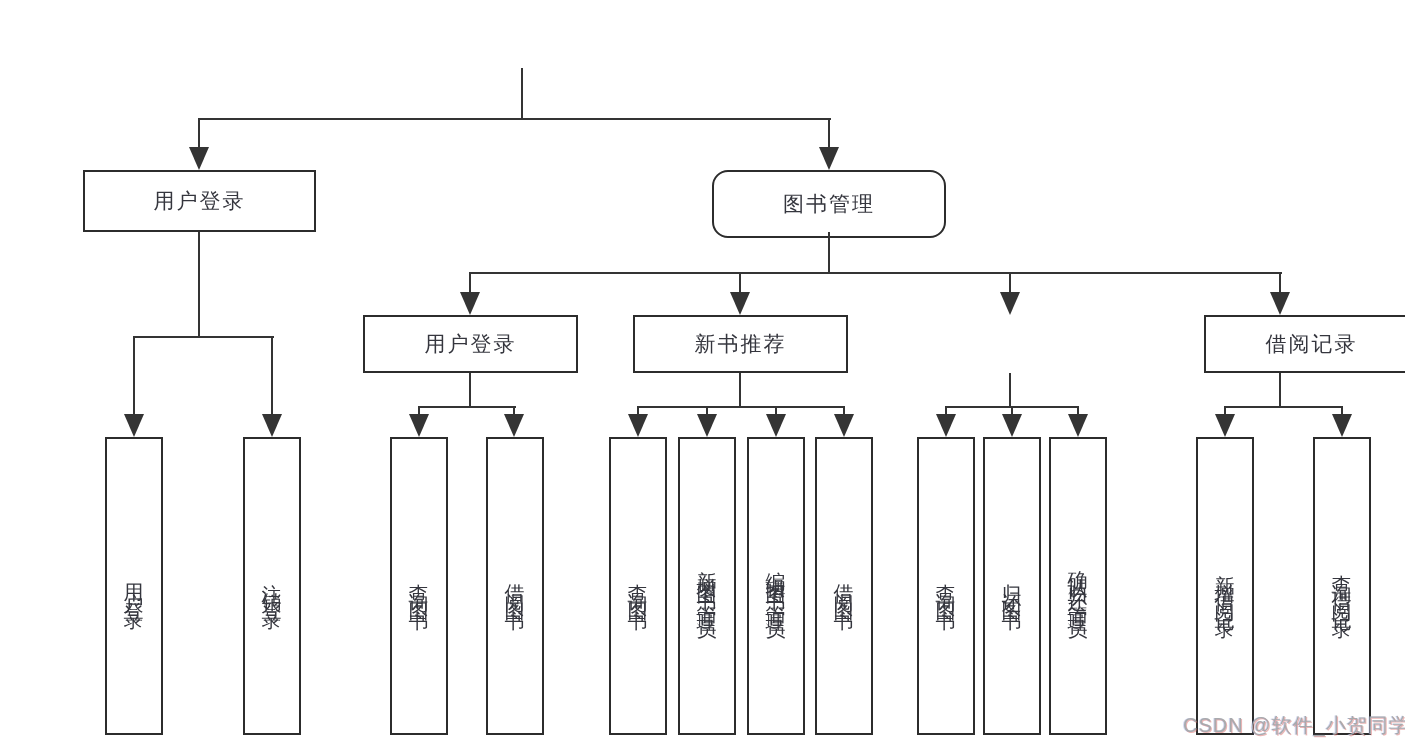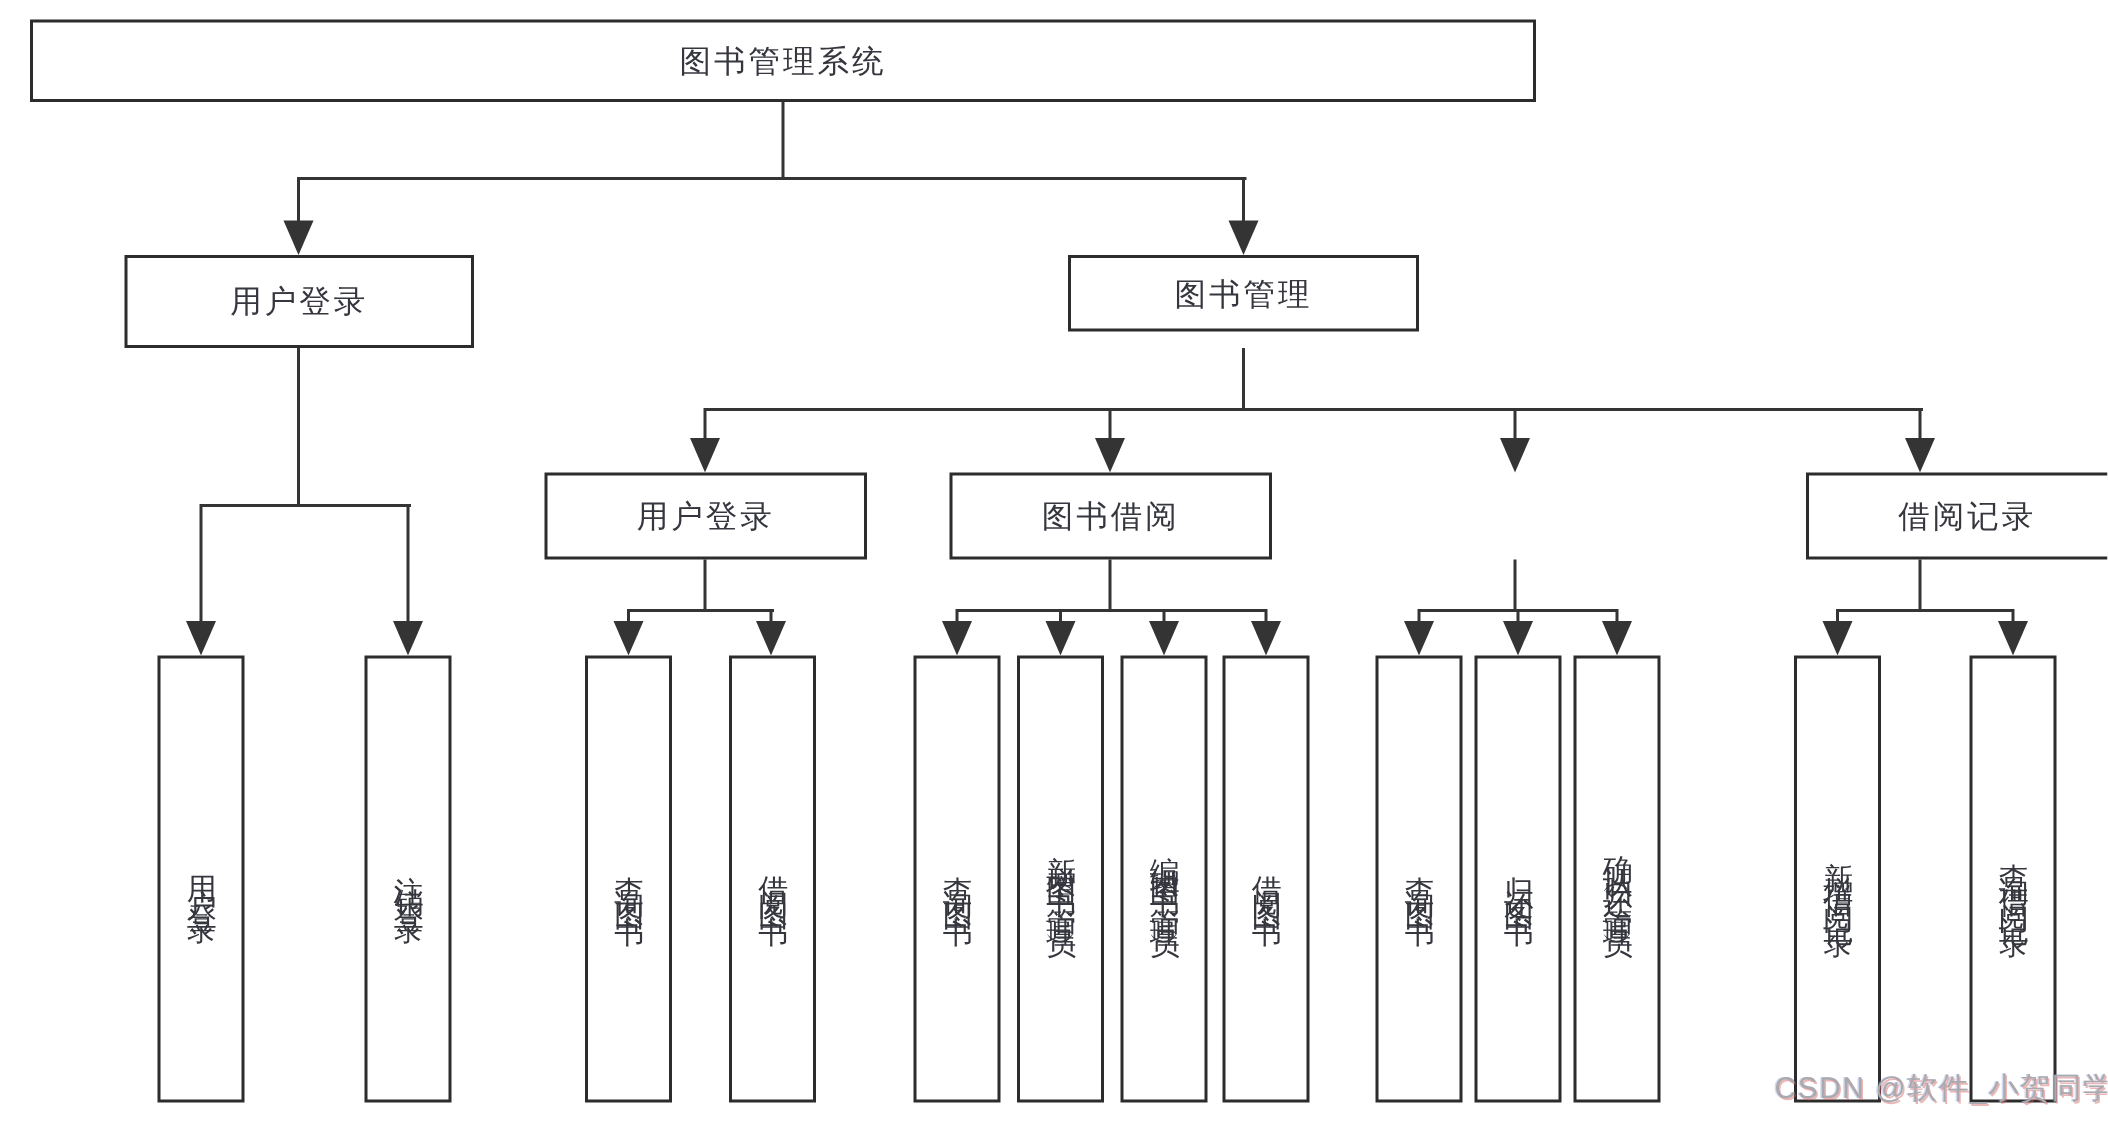--- a/index.html
+++ b/index.html
@@ -52,52 +52,51 @@
     white-space: nowrap;
     z-index: 5;
     text-shadow: 1px 1px 0 rgba(213, 90, 90, 0.45), -1px 0 0 rgba(135, 150, 220, 0.35);
   }
 </style>
 </head>
 <body>
 
 <div class="canvas">
 
-  <div class="node" style="left:20px; top:13px; width:1004px; height:55px;">图书管理系统</div>
 
   <div class="vline" style="left:521px; top:68px; height:50px;"></div>
   <div class="hline" style="left:198px; top:118px; width:633px;"></div>
   <div class="vline" style="left:198px; top:118px; height:32px;"></div>
   <div class="vline" style="left:828px; top:118px; height:32px;"></div>
   <div class="arrow" style="left:189px; top:147px;"></div>
   <div class="arrow" style="left:819px; top:147px;"></div>
 
   <div class="node" style="left:83px; top:170px; width:233px; height:62px;">用户登录</div>
-  <div class="node" style="left:712px; top:170px; width:234px; height:51px;">图书管理</div>
+  <div class="node" style="left:712px; top:170px; width:234px; height:68px;border-radius:16px;">图书管理</div>
 
   <div class="vline" style="left:198px; top:232px; height:105px;"></div>
   <div class="hline" style="left:133px; top:336px; width:141px;"></div>
   <div class="vline" style="left:133px; top:338px; height:78px;"></div>
   <div class="vline" style="left:271px; top:338px; height:78px;"></div>
   <div class="arrow" style="left:124px; top:414px;"></div>
   <div class="arrow" style="left:262px; top:414px;"></div>
 
   <div class="vline" style="left:828px; top:232px; height:41px;"></div>
   <div class="hline" style="left:469px; top:272px; width:813px;"></div>
   <div class="vline" style="left:469px; top:274px; height:20px;"></div>
   <div class="vline" style="left:739px; top:274px; height:20px;"></div>
   <div class="vline" style="left:1009px; top:274px; height:20px;"></div>
   <div class="vline" style="left:1279px; top:274px; height:20px;"></div>
   <div class="arrow" style="left:460px; top:292px;"></div>
   <div class="arrow" style="left:730px; top:292px;"></div>
   <div class="arrow" style="left:1000px; top:292px;"></div>
   <div class="arrow" style="left:1270px; top:292px;"></div>
 
   <div class="node" style="left:363px; top:315px; width:215px; height:58px;">用户登录</div>
-  <div class="node" style="left:633px; top:315px; width:215px; height:58px;">图书借阅</div>
+  <div class="node" style="left:633px; top:315px; width:215px; height:58px;">新书推荐</div>
   <div class="node" style="left:1204px; top:315px; width:215px; height:58px;">借阅记录</div>
 
   <div class="vline" style="left:469px; top:373px; height:34px;"></div>
   <div class="hline" style="left:418px; top:406px; width:98px;"></div>
   <div class="vline" style="left:418px; top:408px; height:8px;"></div>
   <div class="vline" style="left:513px; top:408px; height:8px;"></div>
   <div class="arrow" style="left:409px; top:414px;"></div>
   <div class="arrow" style="left:504px; top:414px;"></div>
 
   <div class="vline" style="left:739px; top:373px; height:34px;"></div>

